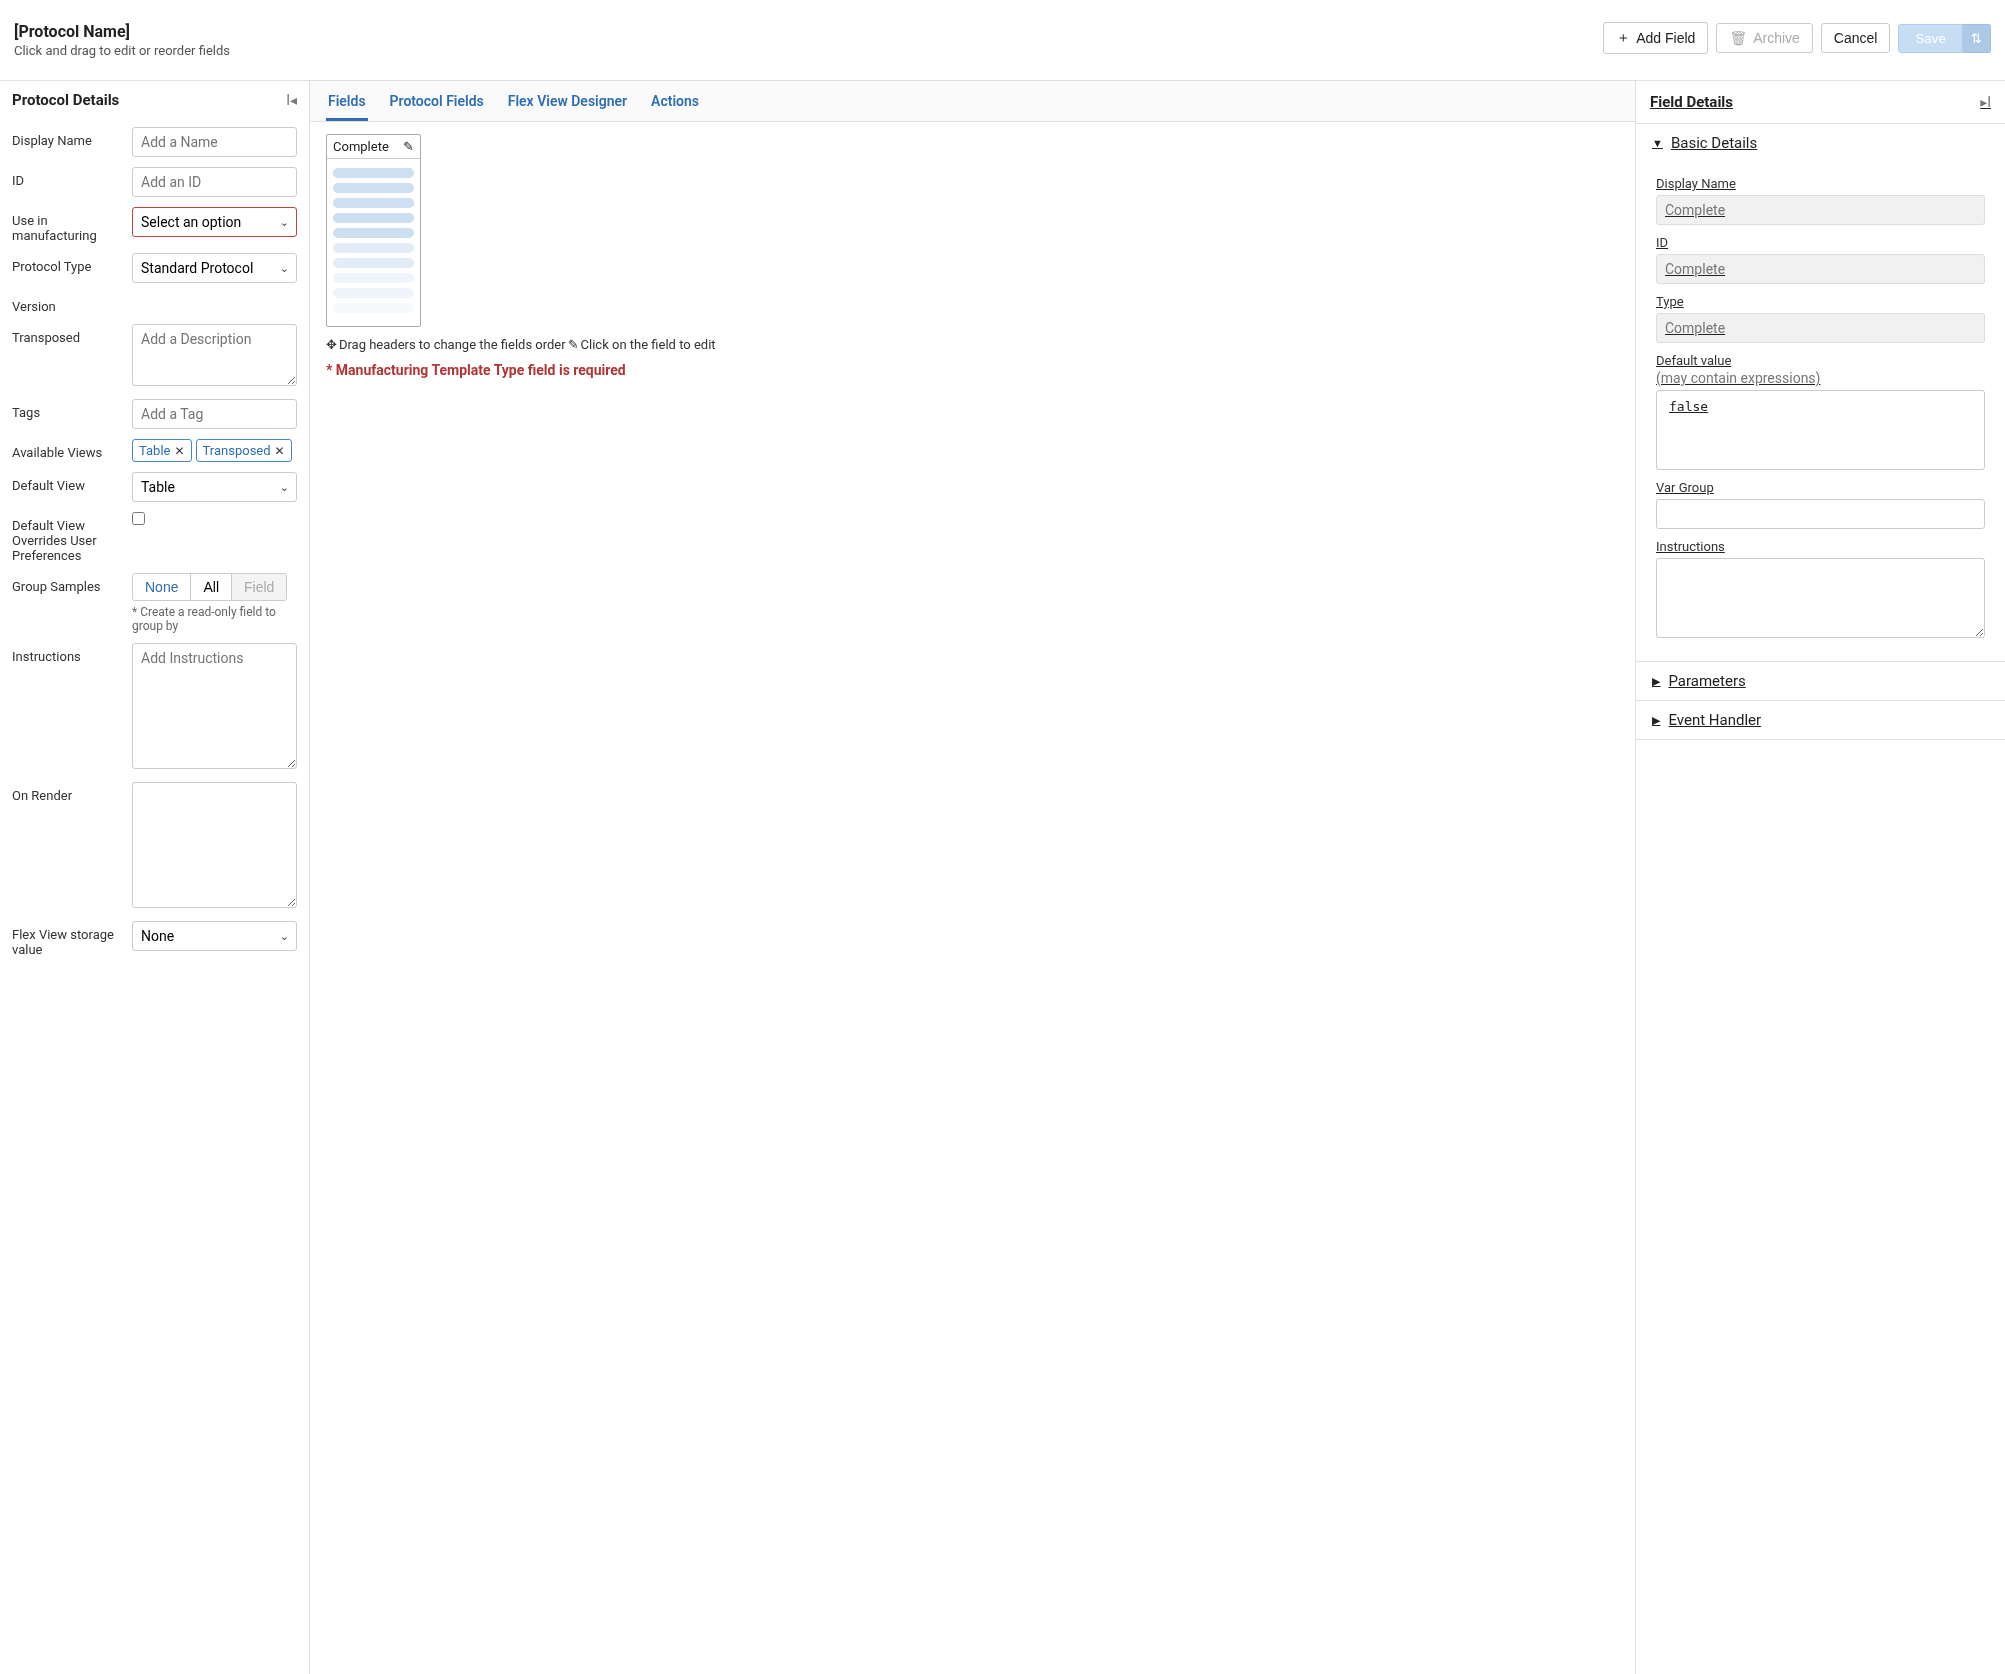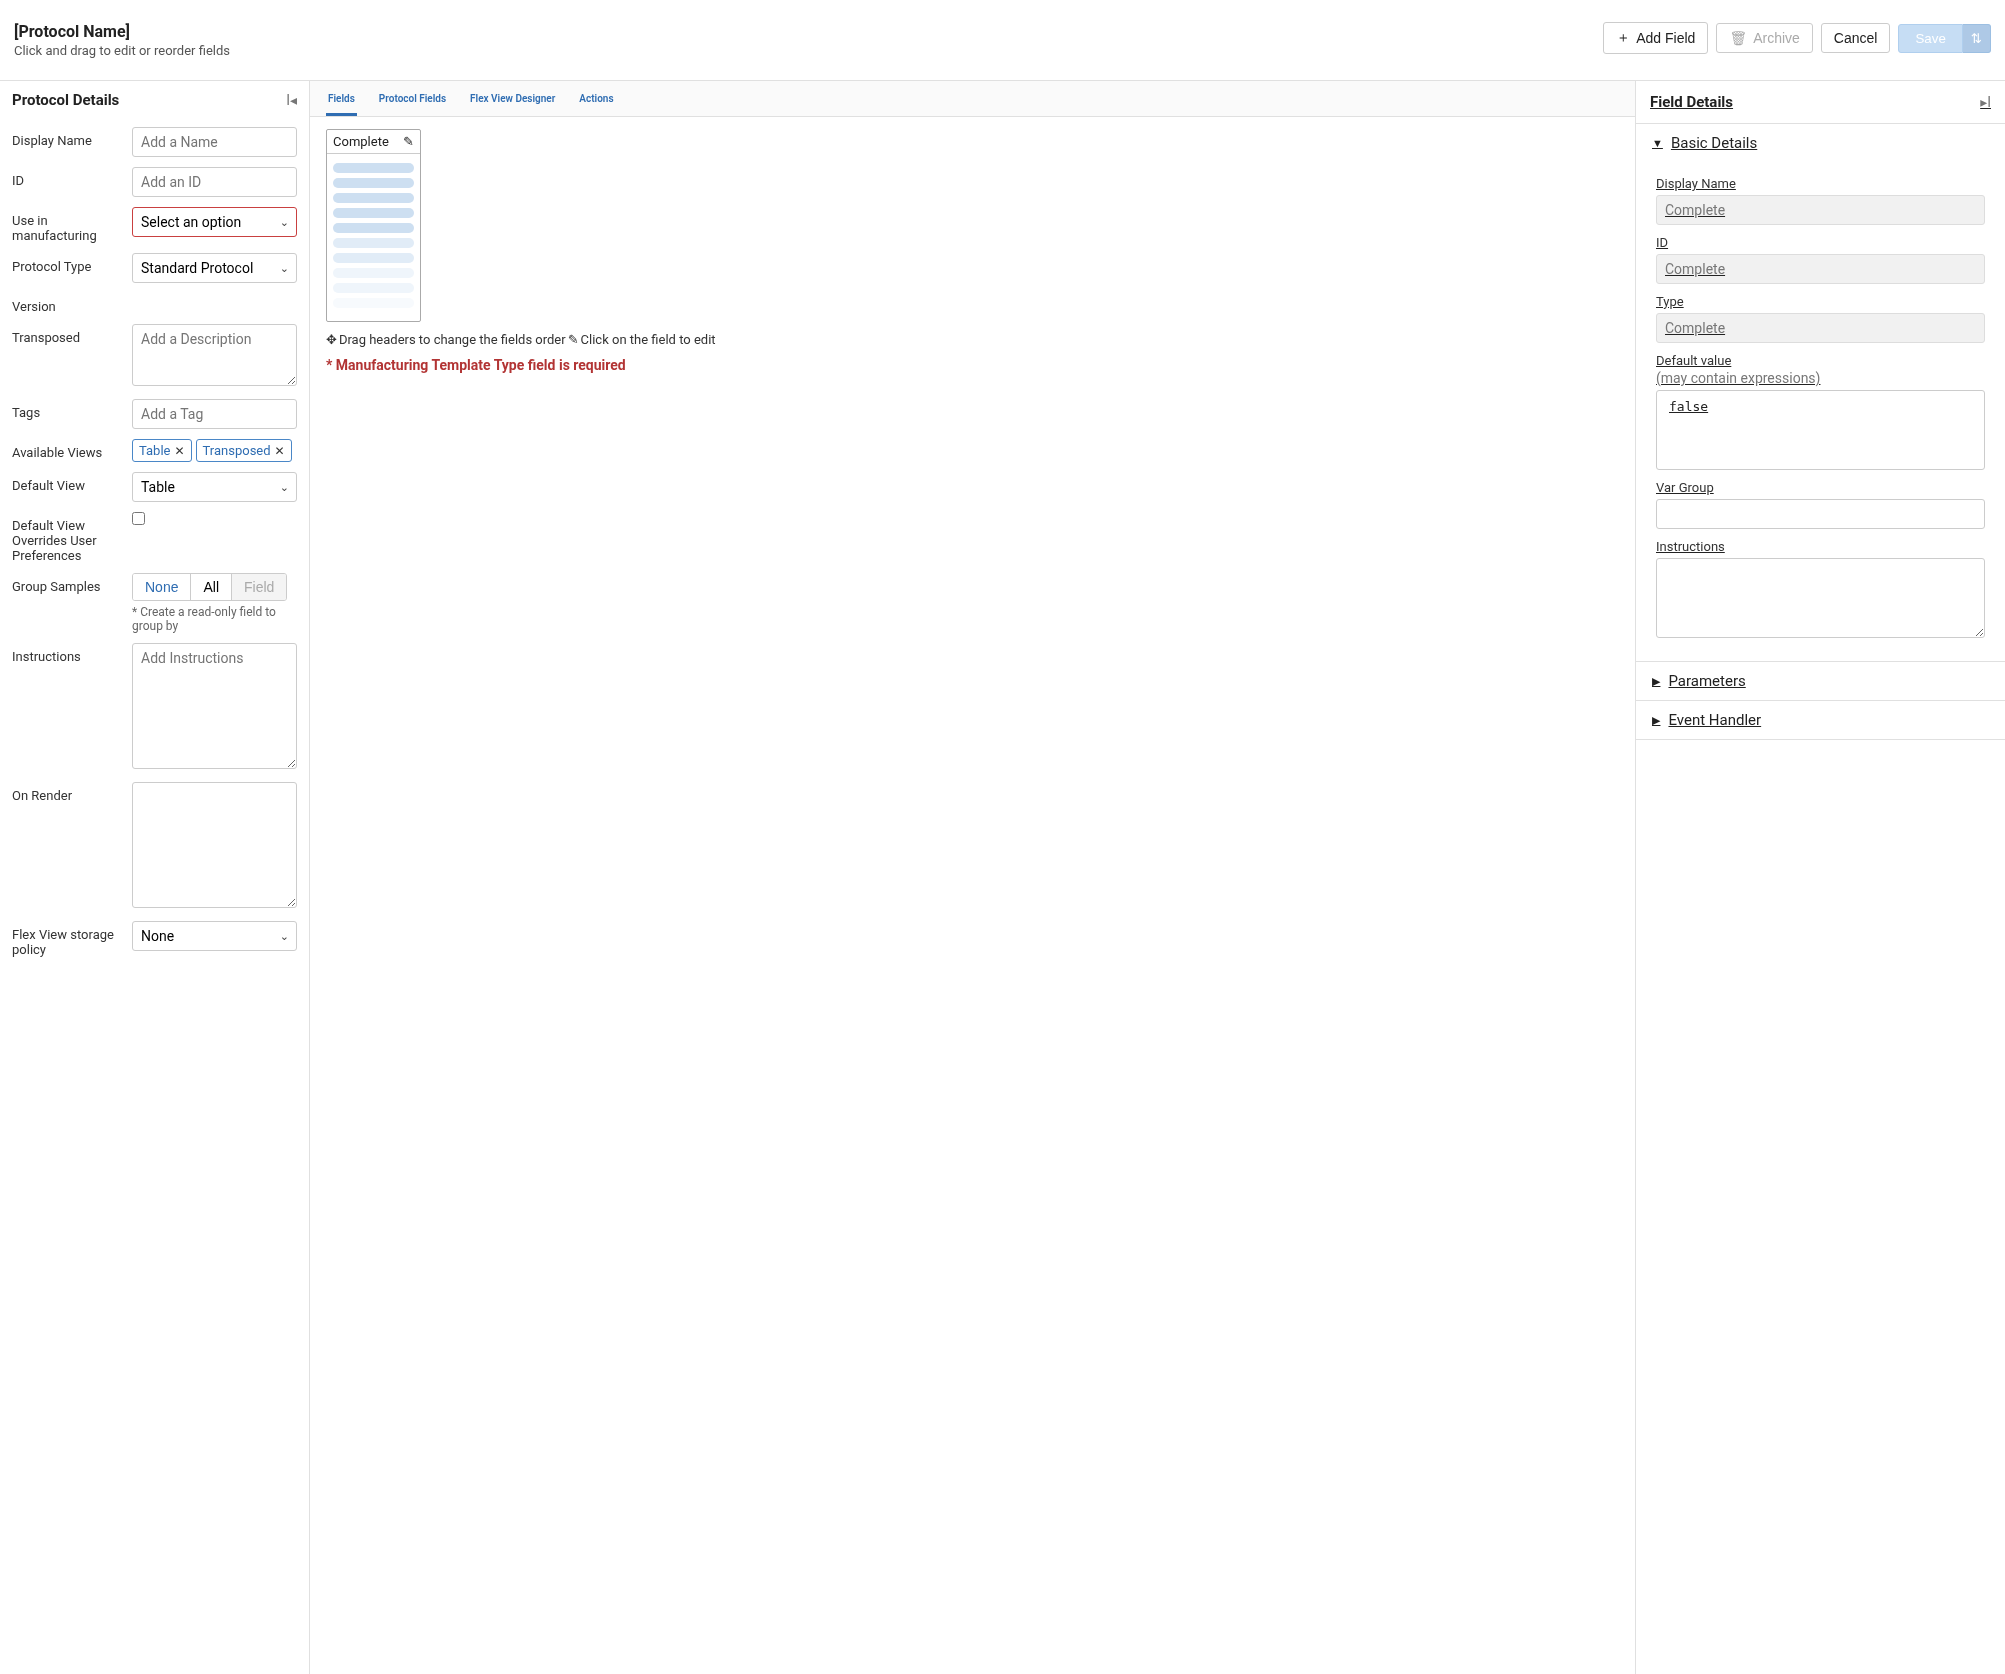--- a/index.html
+++ b/index.html
@@ -137,21 +137,21 @@
 .tabs {
   display:flex; gap:20px;
   padding: 0 16px;
   border-bottom: 1px solid #e0e0e0;
   background:#fafafa;
 }
 .tab {
   padding: 12px 2px;
   color: #2f6db2;
   font-weight: 600;
-  font-size: 10px;
+  font-size: 14px;
   cursor: pointer;
 }
 .tab.active {
   border-bottom: 3px solid #2f6db2;
   padding-bottom: 9px;
 }
 .center-body { padding: 12px 16px; }
 .field-card {
   width: 95px;
   border: 1px solid #aaa;
@@ -378,21 +378,21 @@
       </div>
 
       <div class="form-row">
         <div class="form-label">On Render</div>
         <div class="form-field">
           <textarea rows="7" style=""></textarea>
         </div>
       </div>
 
       <div class="form-row">
-        <div class="form-label">Flex View storage policy</div>
+        <div class="form-label">Flex View storage value</div>
         <div class="form-field">
           <div class="select-wrap">
             <select>
               <option>None</option>
             </select>
             <span class="select-caret">⌄</span>
           </div>
         </div>
       </div>
 

